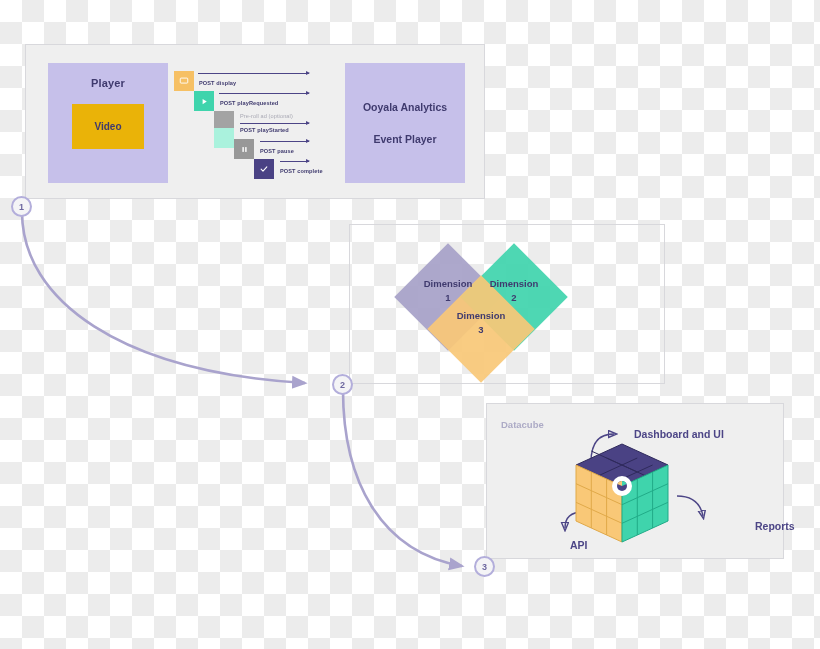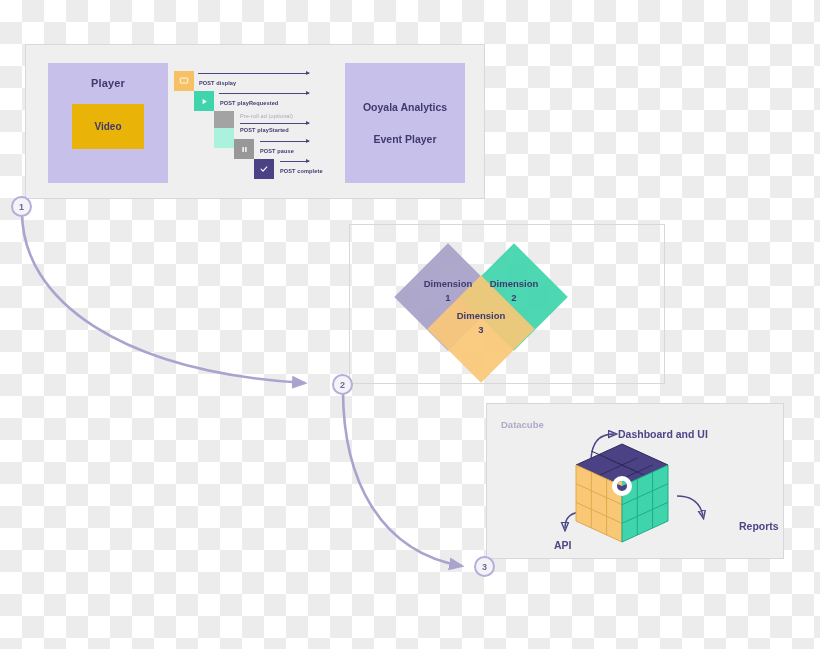--- a/index.html
+++ b/index.html
@@ -48,21 +48,21 @@
   #panel-two{left:341px;top:224px;width:316px;height:160px;margin-left:8px;}
   #diamonds{position:absolute;left:0;top:0;width:270px;height:160px;}
   .dia{position:absolute;width:76px;height:76px;transform:rotate(45deg);}
   .dia-lbl{position:absolute;width:90px;text-align:center;font-size:9.5px;font-weight:bold;
     color:#3f3a6e;line-height:1.45;}
 
   
   #panel-three{left:486px;top:403px;width:298px;height:156px;}
   #datacube-label{position:absolute;left:14px;top:15px;font-size:9.5px;font-weight:bold;color:#adabc6;text-align:right;}
   #cube-wrap{position:absolute;left:85px;top:38px;width:100px;height:105px;}
-  .cube-lbl{position:absolute;font-size:10.5px;font-weight:bold;color:#4c4586;white-space:nowrap;}
+  .cube-lbl{position:absolute;font-size:10.5px;font-weight:bold;color:#4c4586;white-space:nowrap;margin-left:16px;}
   #lbl-dashboard{left:131px;top:24px;}
   #lbl-api{left:67px;top:135px;}
   #lbl-reports{left:232px;top:116px;padding-left:20px;}
 
   
   .step{position:absolute;width:21px;height:21px;border-radius:50%;
     background:#f4f4f6;border:2px solid #b3aedb;box-sizing:border-box;
     display:flex;align-items:center;justify-content:center;
     font-size:9px;font-weight:bold;color:#6e68a0;}
   #step-1{left:11px;top:196px;}

